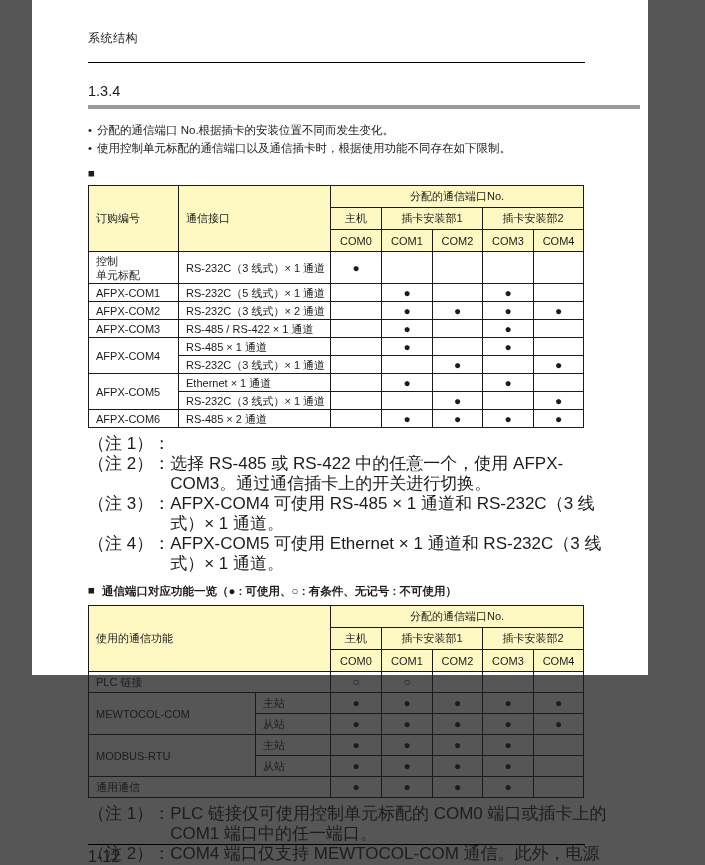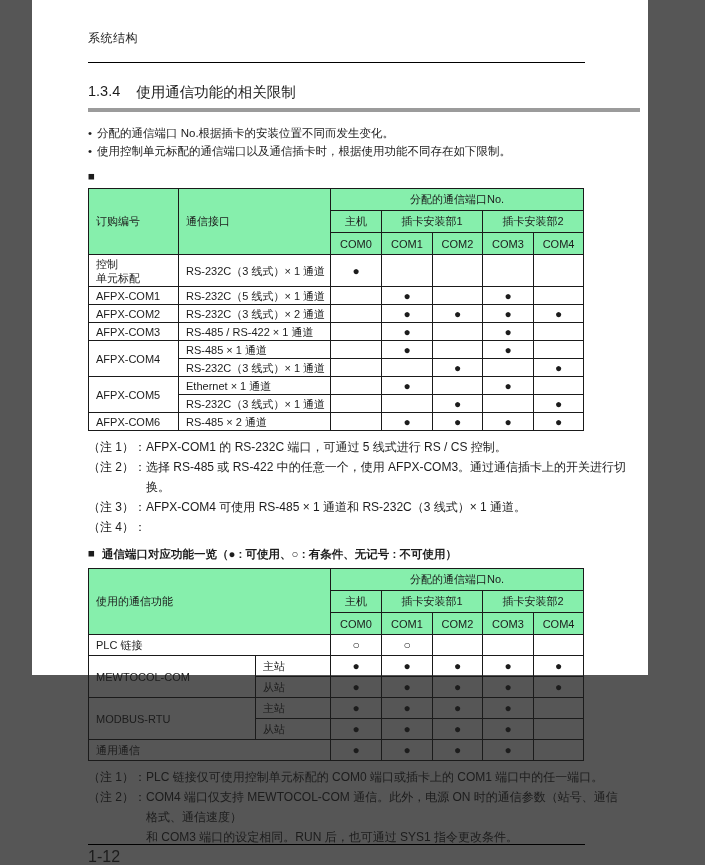--- a/index.html
+++ b/index.html
@@ -33,49 +33,48 @@
   .table-caption .marker { margin-right:7px; }
 
   table {
     margin-top:6px;
     border-collapse:collapse;
     table-layout:fixed;
     width:495px;
     font-size:11px;
   }
   th, td { border:1px solid #1a1a1a; overflow:hidden; }
-  th { background:#86efac; font-weight:normal; }
+  th { background:#fef9c3; font-weight:normal; }
   .hrow th { height:22px; text-align:center; }
   th.lefthead { text-align:left; padding-left:7px; font-weight:normal;margin-top:14px; }
   td.txt { text-align:left; padding-left:7px; height:18px; white-space:pre-line; line-height:14px; }
   td.mark { text-align:center; font-size:12px; padding:0; }
   tr.tall td { height:32px; }
   .t2 td.txt { height:21px; }
   .t2 td.mark { height:21px; }
 
   .notes { margin-top:6px; }
-  .note { display:flex; font-size:12px; line-height:20px; }
+  .note { display:flex; font-size:17px; line-height:20px; }
   .note .nlabel { flex-shrink:0; }
   .note .ntext { white-space:pre-line; }
 
   .footer-rule { position:absolute; left:56px; top:844px; width:497px; border-top:1.2px solid #000; }
   .page-number { position:absolute; left:56px; top:848px; font-size:16px; }
 </style>
 </head>
 <body>
 
 <div class="sheet">
   <div class="content">
 
     <div class="running-header">系统结构</div>
     <div class="header-rule"></div>
 
     <div class="section-heading">
       <span class="num">1.3.4</span>
-      <span>使用通信功能的相关限制</span>
     </div>
     <div class="title-rule"></div>
 
     <div class="bullets">
       <div class="bullet">
           <span>分配的通信端口 No.根据插卡的安装位置不同而发生变化。</span>
         </div>
       <div class="bullet">
           <span>使用控制单元标配的通信端口以及通信插卡时，根据使用功能不同存在如下限制。</span>
         </div>
@@ -192,32 +191,32 @@
         <td class="mark">●</td>
         <td class="mark">●</td>
         <td class="mark">●</td>
       </tr>
     </tbody>
       </table>
 
     <div class="notes">
       <div class="note">
         <span class="nlabel">（注 1）：</span>
-        <span class="ntext">AFPX-COM1 的 RS-232C 端口，可通过 5 线式进行 RS / CS 控制。</span>
       </div>
       <div class="note">
         <span class="nlabel">（注 2）：</span>
         <span class="ntext">选择 RS-485 或 RS-422 中的任意一个，使用 AFPX-COM3。通过通信插卡上的开关进行切换。</span>
       </div>
       <div class="note">
         <span class="nlabel">（注 3）：</span>
         <span class="ntext">AFPX-COM4 可使用 RS-485 × 1 通道和 RS-232C（3 线式）× 1 通道。</span>
       </div>
       <div class="note">
         <span class="nlabel">（注 4）：</span>
+        <span class="ntext">AFPX-COM5 可使用 Ethernet × 1 通道和 RS-232C（3 线式）× 1 通道。</span>
       </div>
     </div>
 
     <div class="table-caption">
       <span class="marker">■</span>
       <span>通信端口对应功能一览（● : 可使用、○ : 有条件、无记号 : 不可使用）</span>
     </div>
 
     <table class="t2">
       <colgroup>

